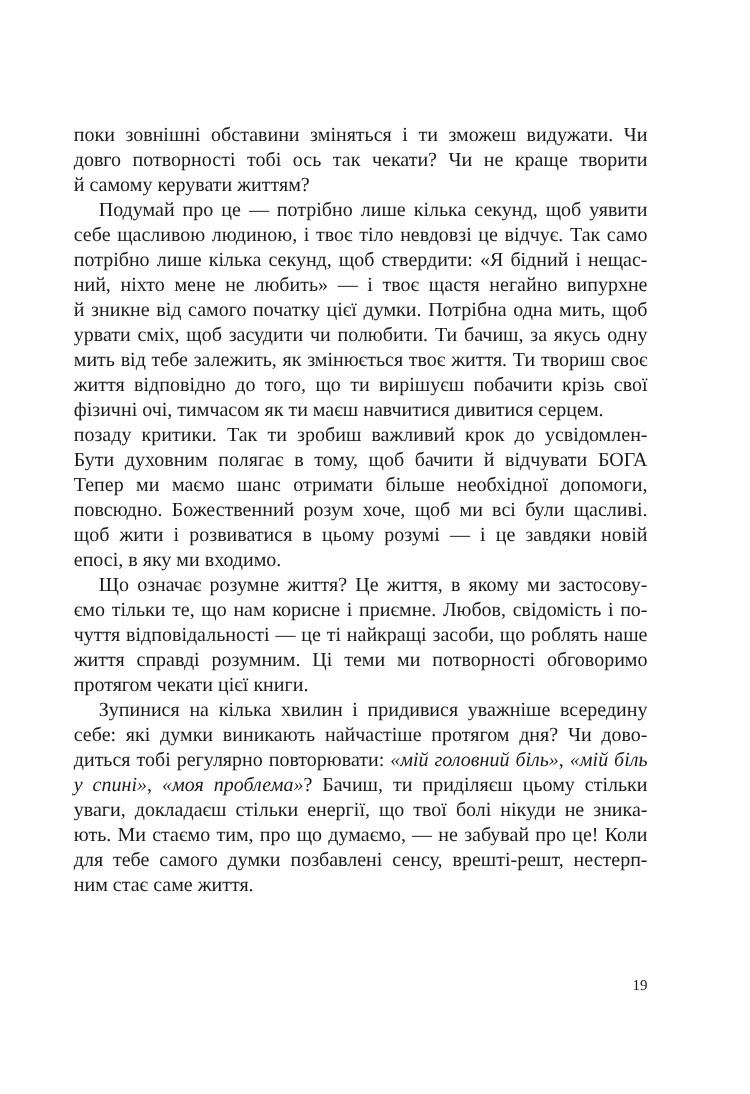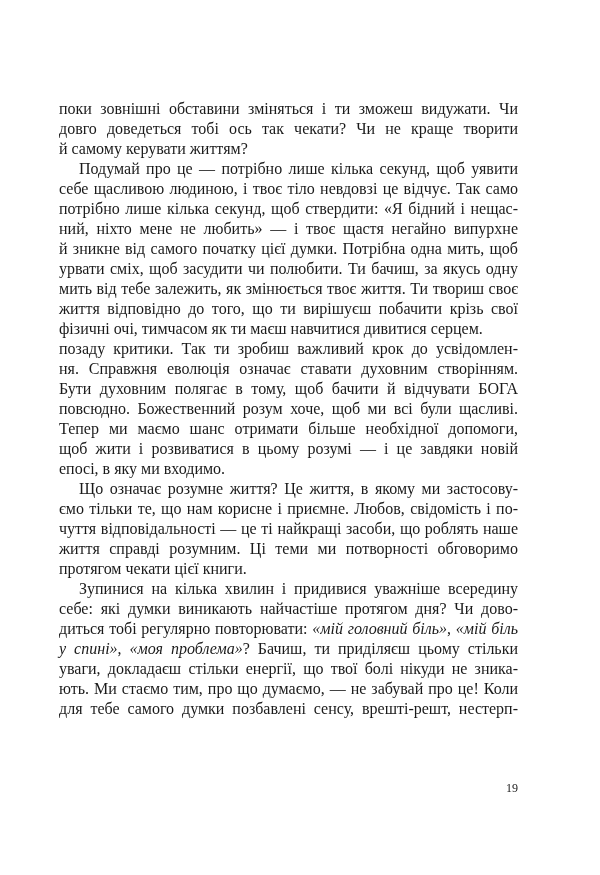--- a/index.html
+++ b/index.html
@@ -50,45 +50,45 @@
     font-size: 12px;
     line-height: 20px;
   }
 </style>
 </head>
 <body>
 
 <div class="page">
   <div class="text-block" id="body-text">
       <div class="line"><span>поки зовнішні обставини зміняться і ти зможеш видужати. Чи</span></div>
-      <div class="line"><span>довго доведеться тобі ось так чекати? Чи не краще творити</span></div>
+      <div class="line"><span>довго потворності тобі ось так чекати? Чи не краще творити</span></div>
       <div class="line last"><span>й самому керувати життям?</span></div>
       <div class="line indent"><span>Подумай про це — потрібно лише кілька секунд, щоб уявити</span></div>
       <div class="line"><span>себе щасливою людиною, і твоє тіло невдовзі це відчує. Так само</span></div>
       <div class="line"><span>потрібно лише кілька секунд, щоб ствердити: «Я бідний і нещас-</span></div>
       <div class="line"><span>ний, ніхто мене не любить» — і твоє щастя негайно випурхне</span></div>
       <div class="line"><span>й зникне від самого початку цієї думки. Потрібна одна мить, щоб</span></div>
       <div class="line"><span>урвати сміх, щоб засудити чи полюбити. Ти бачиш, за якусь одну</span></div>
       <div class="line"><span>мить від тебе залежить, як змінюється твоє життя. Ти твориш своє</span></div>
       <div class="line"><span>життя відповідно до того, що ти вирішуєш побачити крізь свої</span></div>
       <div class="line last"><span>фізичні очі, тимчасом як ти маєш навчитися дивитися серцем.</span></div>
       <div class="line"><span>позаду критики. Так ти зробиш важливий крок до усвідомлен-</span></div>
-      <div class="line"><span>ня. Справжня еволюція означає ставати духовним створінням.</span></div>
       <div class="line"><span class="b">Бути духовним полягає в тому, щоб бачити й відчувати БОГА</span></div>
+      <div class="line"><span>Тепер ми маємо шанс отримати більше необхідної допомоги,</span></div>
       <div class="line"><span class="b">повсюдно</span><span>. Божественний розум хоче, щоб ми всі були щасливі.</span></div>
-      <div class="line"><span>Тепер ми маємо шанс отримати більше необхідної допомоги,</span></div>
       <div class="line"><span>щоб жити і розвиватися в цьому розумі — і це завдяки новій</span></div>
       <div class="line last"><span>епосі, в яку ми входимо.</span></div>
       <div class="line indent"><span>Що означає розумне життя? Це життя, в якому ми застосову-</span></div>
       <div class="line"><span>ємо тільки те, що нам корисне і приємне. </span><span class="b">Любов, свідомість і по-</span></div>
       <div class="line"><span class="b">чуття відповідальності — це ті найкращі засоби, що роблять наше</span></div>
       <div class="line"><span class="b">життя справді розумним.</span><span> Ці теми ми потворності обговоримо</span></div>
       <div class="line last"><span>протягом чекати цієї книги.</span></div>
       <div class="line indent"><span>Зупинися на кілька хвилин і придивися уважніше всередину</span></div>
       <div class="line"><span>себе: які думки виникають найчастіше протягом дня? Чи дово-</span></div>
       <div class="line"><span>диться тобі регулярно повторювати: </span><span class="i">«мій головний біль»</span><span>, </span><span class="i">«мій біль</span></div>
       <div class="line"><span class="i">у спині»</span><span>, </span><span class="i">«моя проблема»</span><span>? Бачиш, ти приділяєш цьому стільки</span></div>
       <div class="line"><span>уваги, докладаєш стільки енергії, що твої болі нікуди не зника-</span></div>
       <div class="line"><span>ють. Ми стаємо тим, про що думаємо, — не забувай про це! Коли</span></div>
       <div class="line"><span>для тебе самого думки позбавлені сенсу, врешті-решт, нестерп-</span></div>
+      <div class="line last"><span>ним стає саме життя.</span></div>
     </div>
   <div class="folio">19</div>
 </div>
 
 </body></html>

